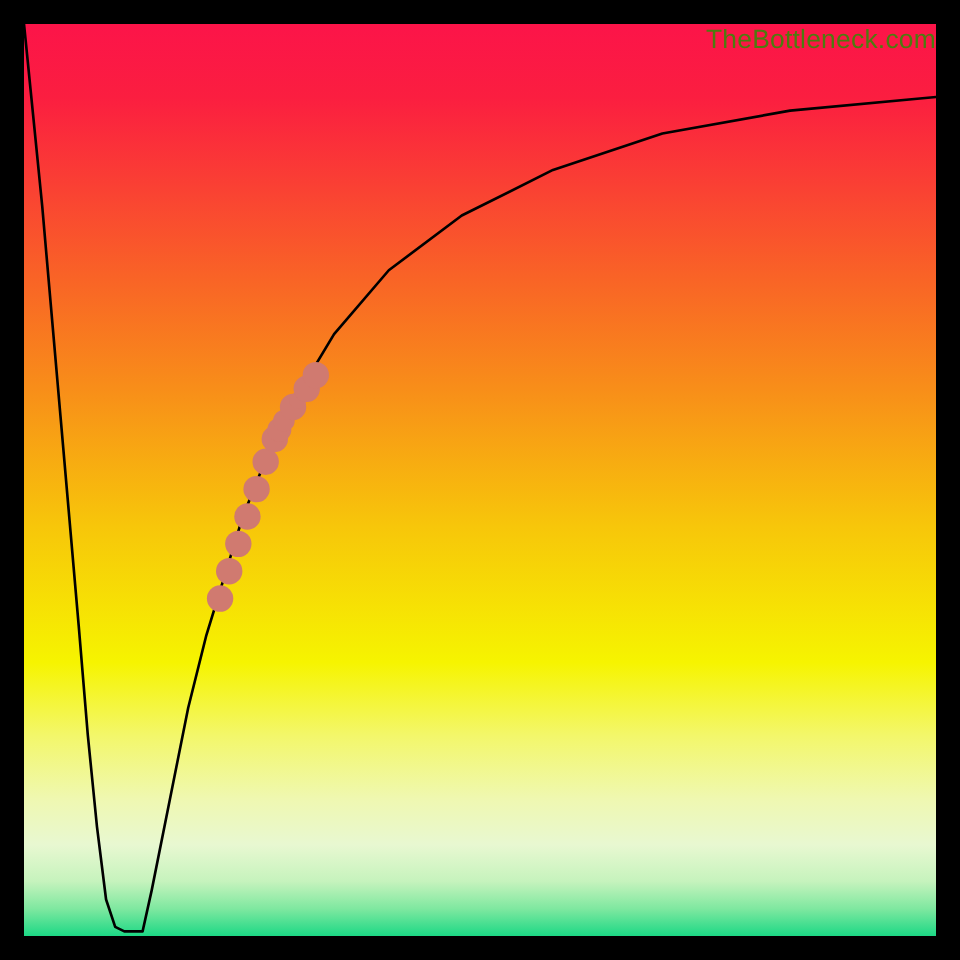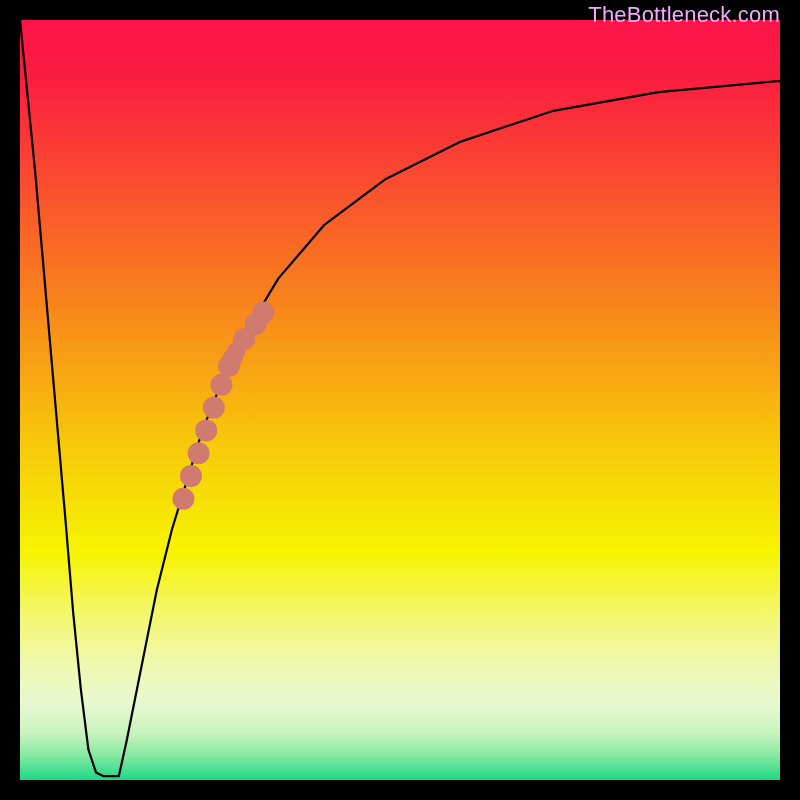--- a/index.html
+++ b/index.html
@@ -26,23 +26,23 @@
   }
   .gradient-bg {
     position: absolute;
     left: 0;
     top: 0;
     width: 100%;
     height: 100%;
   }
   .watermark {
     position: absolute;
-    top: 2px;
+    top: 20px;
     right: 20px;
-    color: #f0abfc;
+    color: #4d7c0f;
     font-size: 22px;
     font-weight: 400;
     letter-spacing: 0.2px;
     z-index: 20;
   }
   svg.curve-layer {
     position: absolute;
     left: 0;
     top: 0;
     width: 100%;

